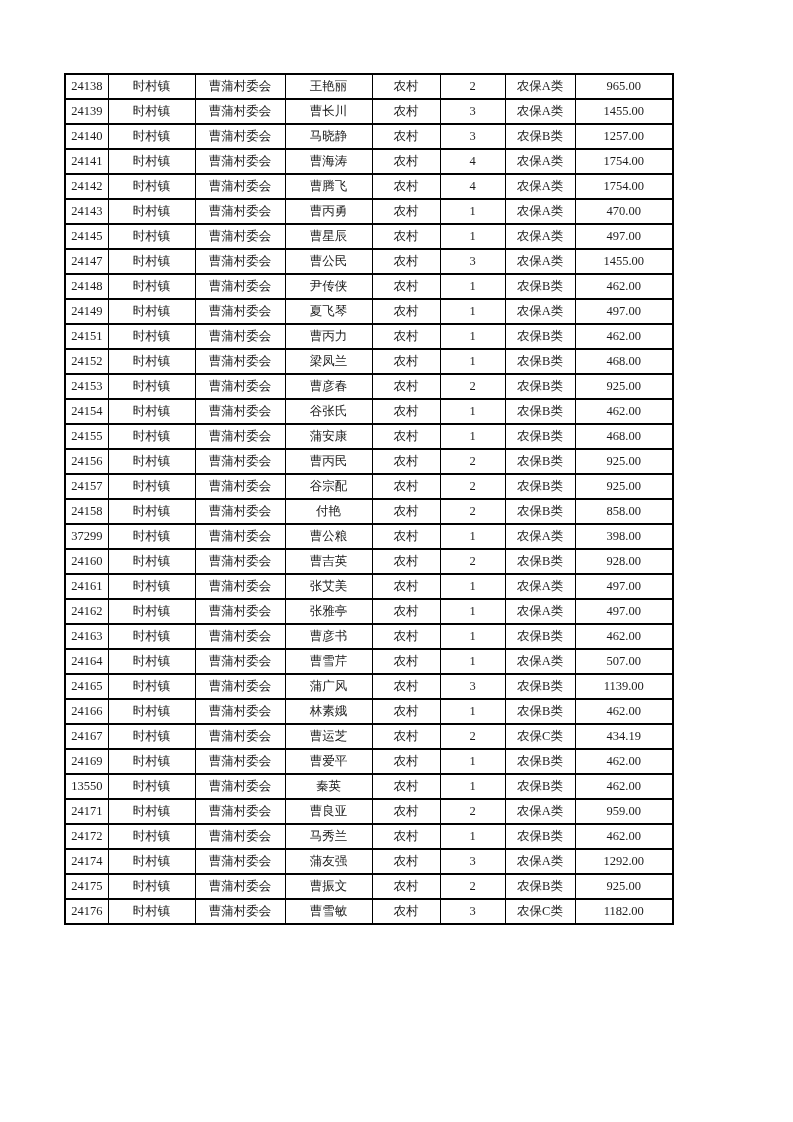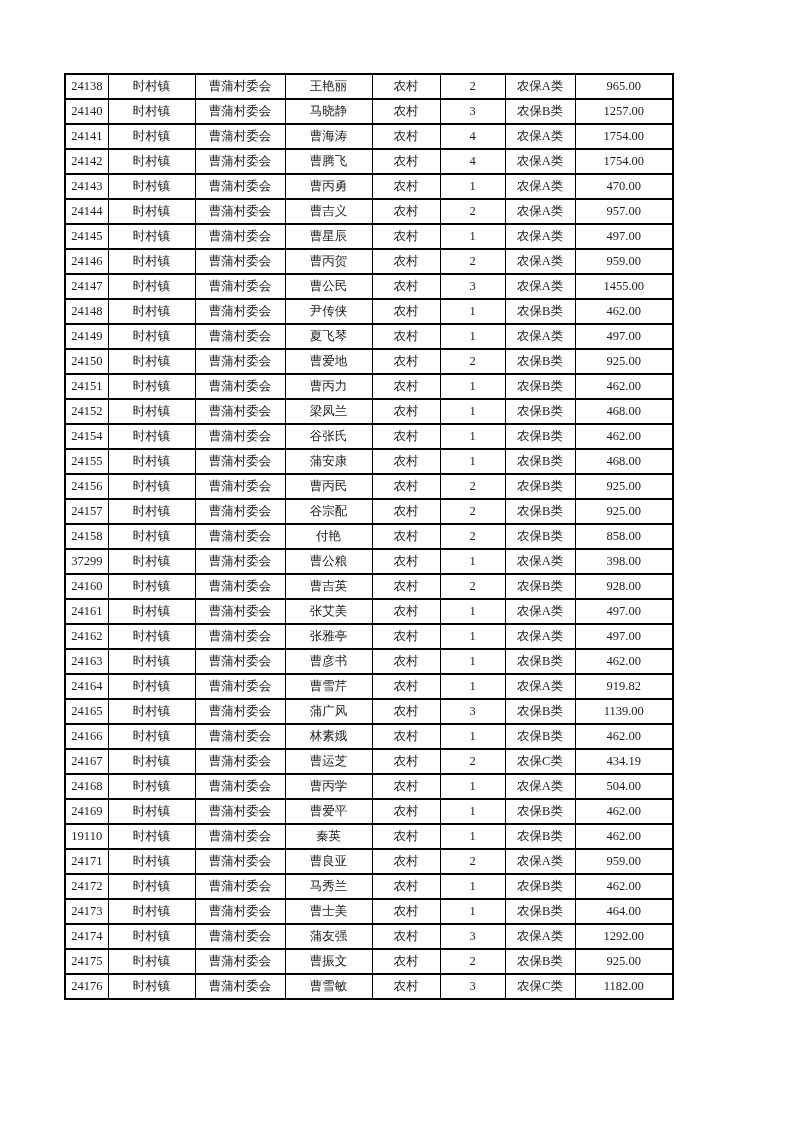--- a/index.html
+++ b/index.html
@@ -68,20 +68,30 @@
       <td>24138</td>
       <td>时村镇</td>
       <td>曹蒲村委会</td>
       <td>王艳丽</td>
       <td>农村</td>
       <td>2</td>
       <td>农保A类</td>
       <td>965.00</td>
     </tr>
         <tr>
+      <td>24139</td>
+      <td>时村镇</td>
+      <td>曹蒲村委会</td>
+      <td>曹长川</td>
+      <td>农村</td>
+      <td>3</td>
+      <td>农保A类</td>
+      <td>1455.00</td>
+    </tr>
+        <tr>
       <td>24140</td>
       <td>时村镇</td>
       <td>曹蒲村委会</td>
       <td>马晓静</td>
       <td>农村</td>
       <td>3</td>
       <td>农保B类</td>
       <td>1257.00</td>
     </tr>
         <tr>
@@ -108,50 +118,30 @@
       <td>24143</td>
       <td>时村镇</td>
       <td>曹蒲村委会</td>
       <td>曹丙勇</td>
       <td>农村</td>
       <td>1</td>
       <td>农保A类</td>
       <td>470.00</td>
     </tr>
         <tr>
-      <td>24144</td>
-      <td>时村镇</td>
-      <td>曹蒲村委会</td>
-      <td>曹吉义</td>
-      <td>农村</td>
-      <td>2</td>
-      <td>农保A类</td>
-      <td>957.00</td>
-    </tr>
-        <tr>
       <td>24145</td>
       <td>时村镇</td>
       <td>曹蒲村委会</td>
       <td>曹星辰</td>
       <td>农村</td>
       <td>1</td>
       <td>农保A类</td>
       <td>497.00</td>
     </tr>
         <tr>
-      <td>24146</td>
-      <td>时村镇</td>
-      <td>曹蒲村委会</td>
-      <td>曹丙贺</td>
-      <td>农村</td>
-      <td>2</td>
-      <td>农保A类</td>
-      <td>959.00</td>
-    </tr>
-        <tr>
       <td>24147</td>
       <td>时村镇</td>
       <td>曹蒲村委会</td>
       <td>曹公民</td>
       <td>农村</td>
       <td>3</td>
       <td>农保A类</td>
       <td>1455.00</td>
     </tr>
         <tr>
@@ -168,70 +158,70 @@
       <td>24149</td>
       <td>时村镇</td>
       <td>曹蒲村委会</td>
       <td>夏飞琴</td>
       <td>农村</td>
       <td>1</td>
       <td>农保A类</td>
       <td>497.00</td>
     </tr>
         <tr>
-      <td>24150</td>
-      <td>时村镇</td>
-      <td>曹蒲村委会</td>
-      <td>曹爱地</td>
+      <td>24151</td>
+      <td>时村镇</td>
+      <td>曹蒲村委会</td>
+      <td>曹丙力</td>
+      <td>农村</td>
+      <td>1</td>
+      <td>农保B类</td>
+      <td>462.00</td>
+    </tr>
+        <tr>
+      <td>24152</td>
+      <td>时村镇</td>
+      <td>曹蒲村委会</td>
+      <td>梁凤兰</td>
+      <td>农村</td>
+      <td>1</td>
+      <td>农保B类</td>
+      <td>468.00</td>
+    </tr>
+        <tr>
+      <td>24153</td>
+      <td>时村镇</td>
+      <td>曹蒲村委会</td>
+      <td>曹彦春</td>
       <td>农村</td>
       <td>2</td>
       <td>农保B类</td>
       <td>925.00</td>
     </tr>
         <tr>
-      <td>24151</td>
-      <td>时村镇</td>
-      <td>曹蒲村委会</td>
-      <td>曹丙力</td>
-      <td>农村</td>
-      <td>1</td>
-      <td>农保B类</td>
-      <td>462.00</td>
-    </tr>
-        <tr>
-      <td>24152</td>
-      <td>时村镇</td>
-      <td>曹蒲村委会</td>
-      <td>梁凤兰</td>
+      <td>24154</td>
+      <td>时村镇</td>
+      <td>曹蒲村委会</td>
+      <td>谷张氏</td>
+      <td>农村</td>
+      <td>1</td>
+      <td>农保B类</td>
+      <td>462.00</td>
+    </tr>
+        <tr>
+      <td>24155</td>
+      <td>时村镇</td>
+      <td>曹蒲村委会</td>
+      <td>蒲安康</td>
       <td>农村</td>
       <td>1</td>
       <td>农保B类</td>
       <td>468.00</td>
     </tr>
         <tr>
-      <td>24154</td>
-      <td>时村镇</td>
-      <td>曹蒲村委会</td>
-      <td>谷张氏</td>
-      <td>农村</td>
-      <td>1</td>
-      <td>农保B类</td>
-      <td>462.00</td>
-    </tr>
-        <tr>
-      <td>24155</td>
-      <td>时村镇</td>
-      <td>曹蒲村委会</td>
-      <td>蒲安康</td>
-      <td>农村</td>
-      <td>1</td>
-      <td>农保B类</td>
-      <td>468.00</td>
-    </tr>
-        <tr>
       <td>24156</td>
       <td>时村镇</td>
       <td>曹蒲村委会</td>
       <td>曹丙民</td>
       <td>农村</td>
       <td>2</td>
       <td>农保B类</td>
       <td>925.00</td>
     </tr>
         <tr>
@@ -305,21 +295,21 @@
       <td>462.00</td>
     </tr>
         <tr>
       <td>24164</td>
       <td>时村镇</td>
       <td>曹蒲村委会</td>
       <td>曹雪芹</td>
       <td>农村</td>
       <td>1</td>
       <td>农保A类</td>
-      <td>919.82</td>
+      <td>507.00</td>
     </tr>
         <tr>
       <td>24165</td>
       <td>时村镇</td>
       <td>曹蒲村委会</td>
       <td>蒲广风</td>
       <td>农村</td>
       <td>3</td>
       <td>农保B类</td>
       <td>1139.00</td>
@@ -338,41 +328,31 @@
       <td>24167</td>
       <td>时村镇</td>
       <td>曹蒲村委会</td>
       <td>曹运芝</td>
       <td>农村</td>
       <td>2</td>
       <td>农保C类</td>
       <td>434.19</td>
     </tr>
         <tr>
-      <td>24168</td>
-      <td>时村镇</td>
-      <td>曹蒲村委会</td>
-      <td>曹丙学</td>
-      <td>农村</td>
-      <td>1</td>
-      <td>农保A类</td>
-      <td>504.00</td>
-    </tr>
-        <tr>
       <td>24169</td>
       <td>时村镇</td>
       <td>曹蒲村委会</td>
       <td>曹爱平</td>
       <td>农村</td>
       <td>1</td>
       <td>农保B类</td>
       <td>462.00</td>
     </tr>
         <tr>
-      <td>19110</td>
+      <td>13550</td>
       <td>时村镇</td>
       <td>曹蒲村委会</td>
       <td>秦英</td>
       <td>农村</td>
       <td>1</td>
       <td>农保B类</td>
       <td>462.00</td>
     </tr>
         <tr>
       <td>24171</td>
@@ -386,30 +366,20 @@
     </tr>
         <tr>
       <td>24172</td>
       <td>时村镇</td>
       <td>曹蒲村委会</td>
       <td>马秀兰</td>
       <td>农村</td>
       <td>1</td>
       <td>农保B类</td>
       <td>462.00</td>
-    </tr>
-        <tr>
-      <td>24173</td>
-      <td>时村镇</td>
-      <td>曹蒲村委会</td>
-      <td>曹士美</td>
-      <td>农村</td>
-      <td>1</td>
-      <td>农保B类</td>
-      <td>464.00</td>
     </tr>
         <tr>
       <td>24174</td>
       <td>时村镇</td>
       <td>曹蒲村委会</td>
       <td>蒲友强</td>
       <td>农村</td>
       <td>3</td>
       <td>农保A类</td>
       <td>1292.00</td>

